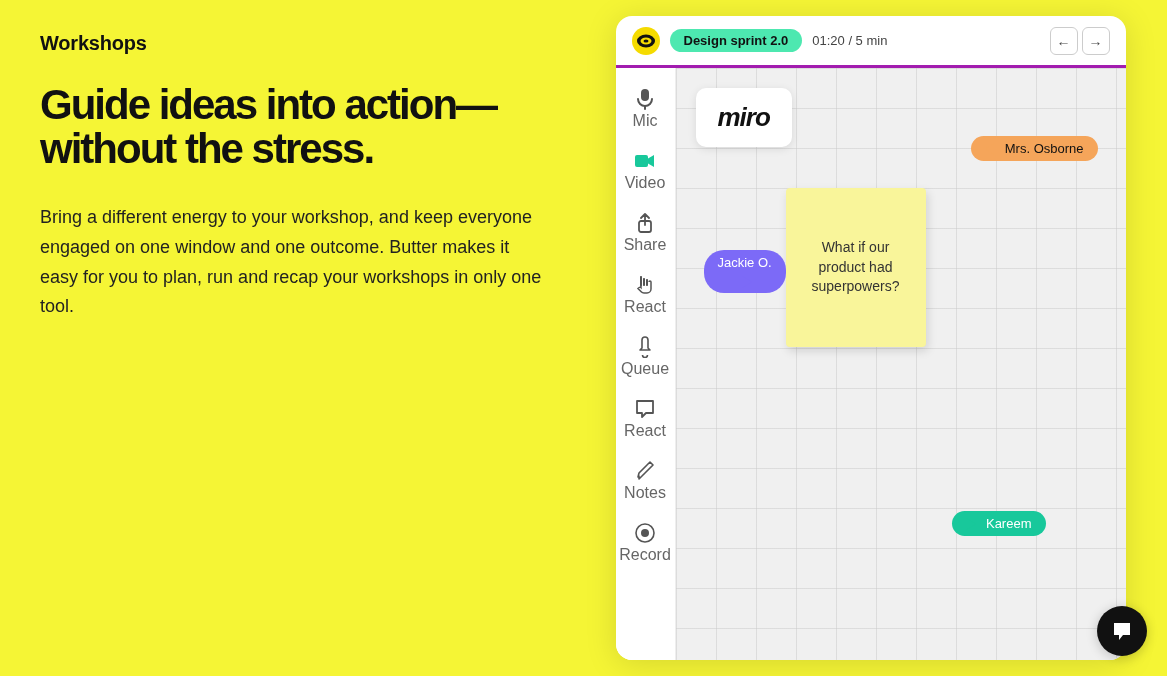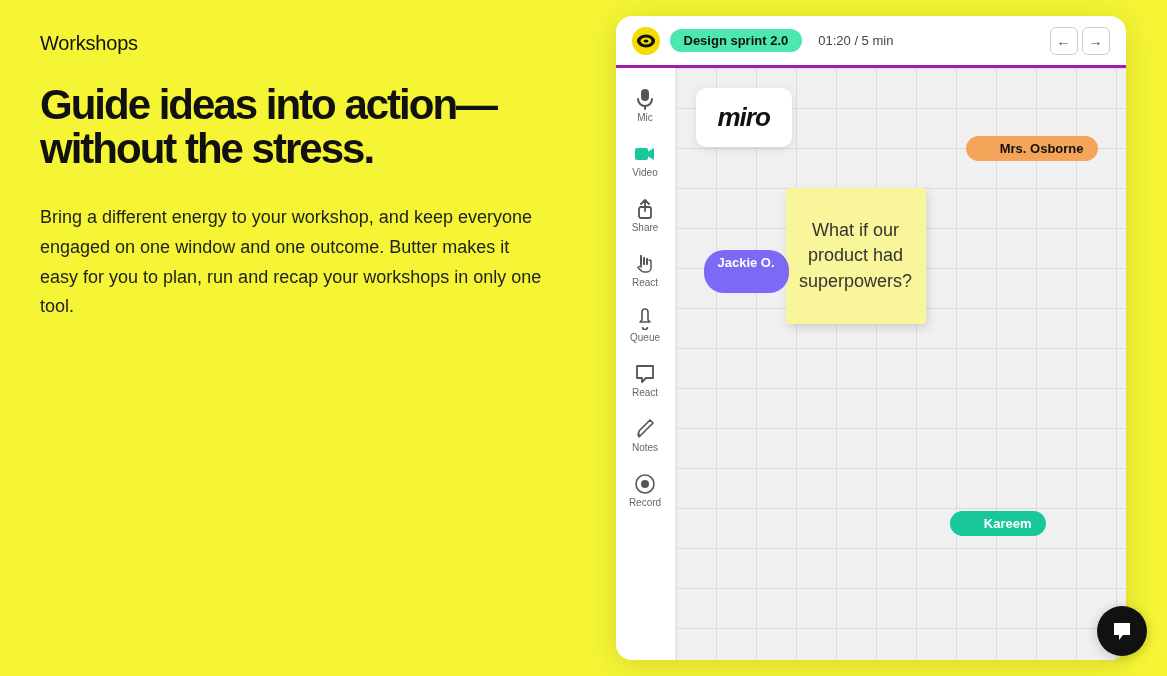--- a/index.html
+++ b/index.html
@@ -18,21 +18,21 @@
     .left-panel {
       flex: 0 0 590px;
       padding: 32px 48px 32px 40px;
       display: flex;
       flex-direction: column;
       justify-content: flex-start;
     }
 
     .workshops-label {
       font-size: 20px;
-      font-weight: 400;
+      font-weight: 700;
       color: #111;
       margin-bottom: 28px;
       letter-spacing: -0.2px;
     }
 
     .headline {
       font-size: 42px;
       font-weight: 900;
       color: #111;
       line-height: 1.05;
@@ -128,21 +128,21 @@
       border-radius: 20px;
       padding: 4px 14px;
       font-size: 13px;
       font-weight: 600;
     }
 
     .timer {
       font-size: 13px;
       font-weight: 500;
       color: #444;
-      margin-left: 6px;
+      margin-left: 0;
     }
 
     .nav-arrows {
       display: flex;
       gap: 4px;
       margin-left: auto;
     }
 
     .arrow-btn {
       width: 28px;
@@ -192,21 +192,21 @@
       width: 22px;
       height: 22px;
       display: flex;
       align-items: center;
       justify-content: center;
       color: #555;
       font-size: 18px;
     }
 
     .sidebar-icon-item .icon-label {
-      font-size: 10px;
+      font-size: 16px;
       color: #666;
       margin-top: 2px;
     }
 
     
     .canvas-area {
       flex: 1;
       background: #f0f0f0;
       position: relative;
       overflow: hidden;
@@ -231,41 +231,41 @@
       box-shadow: 0 2px 8px rgba(0,0,0,0.1);
       letter-spacing: -1px;
     }
 
     
     .sticky-note {
       position: absolute;
       top: 120px;
       left: 110px;
       width: 140px;
-      height: 136px;
+      height: 159px;
       background: #f9f59a;
       border-radius: 4px;
       box-shadow: 2px 4px 10px rgba(0,0,0,0.13);
       display: flex;
       align-items: center;
       justify-content: center;
       padding: 14px;
-      font-size: 18px;
+      font-size: 14px;
       color: #333;
       line-height: 1.4;
       text-align: center;
     }
 
     
     .cursor-label {
       position: absolute;
       border-radius: 20px;
       padding: 5px 14px;
       font-size: 13px;
-      font-weight: 700;
+      font-weight: 400;
       color: #fff;
       display: flex;
       align-items: center;
       gap: 6px;
     }
 
     .cursor-jackie {
       background: #7c6af7;
       top: 182px;
       left: 28px;

